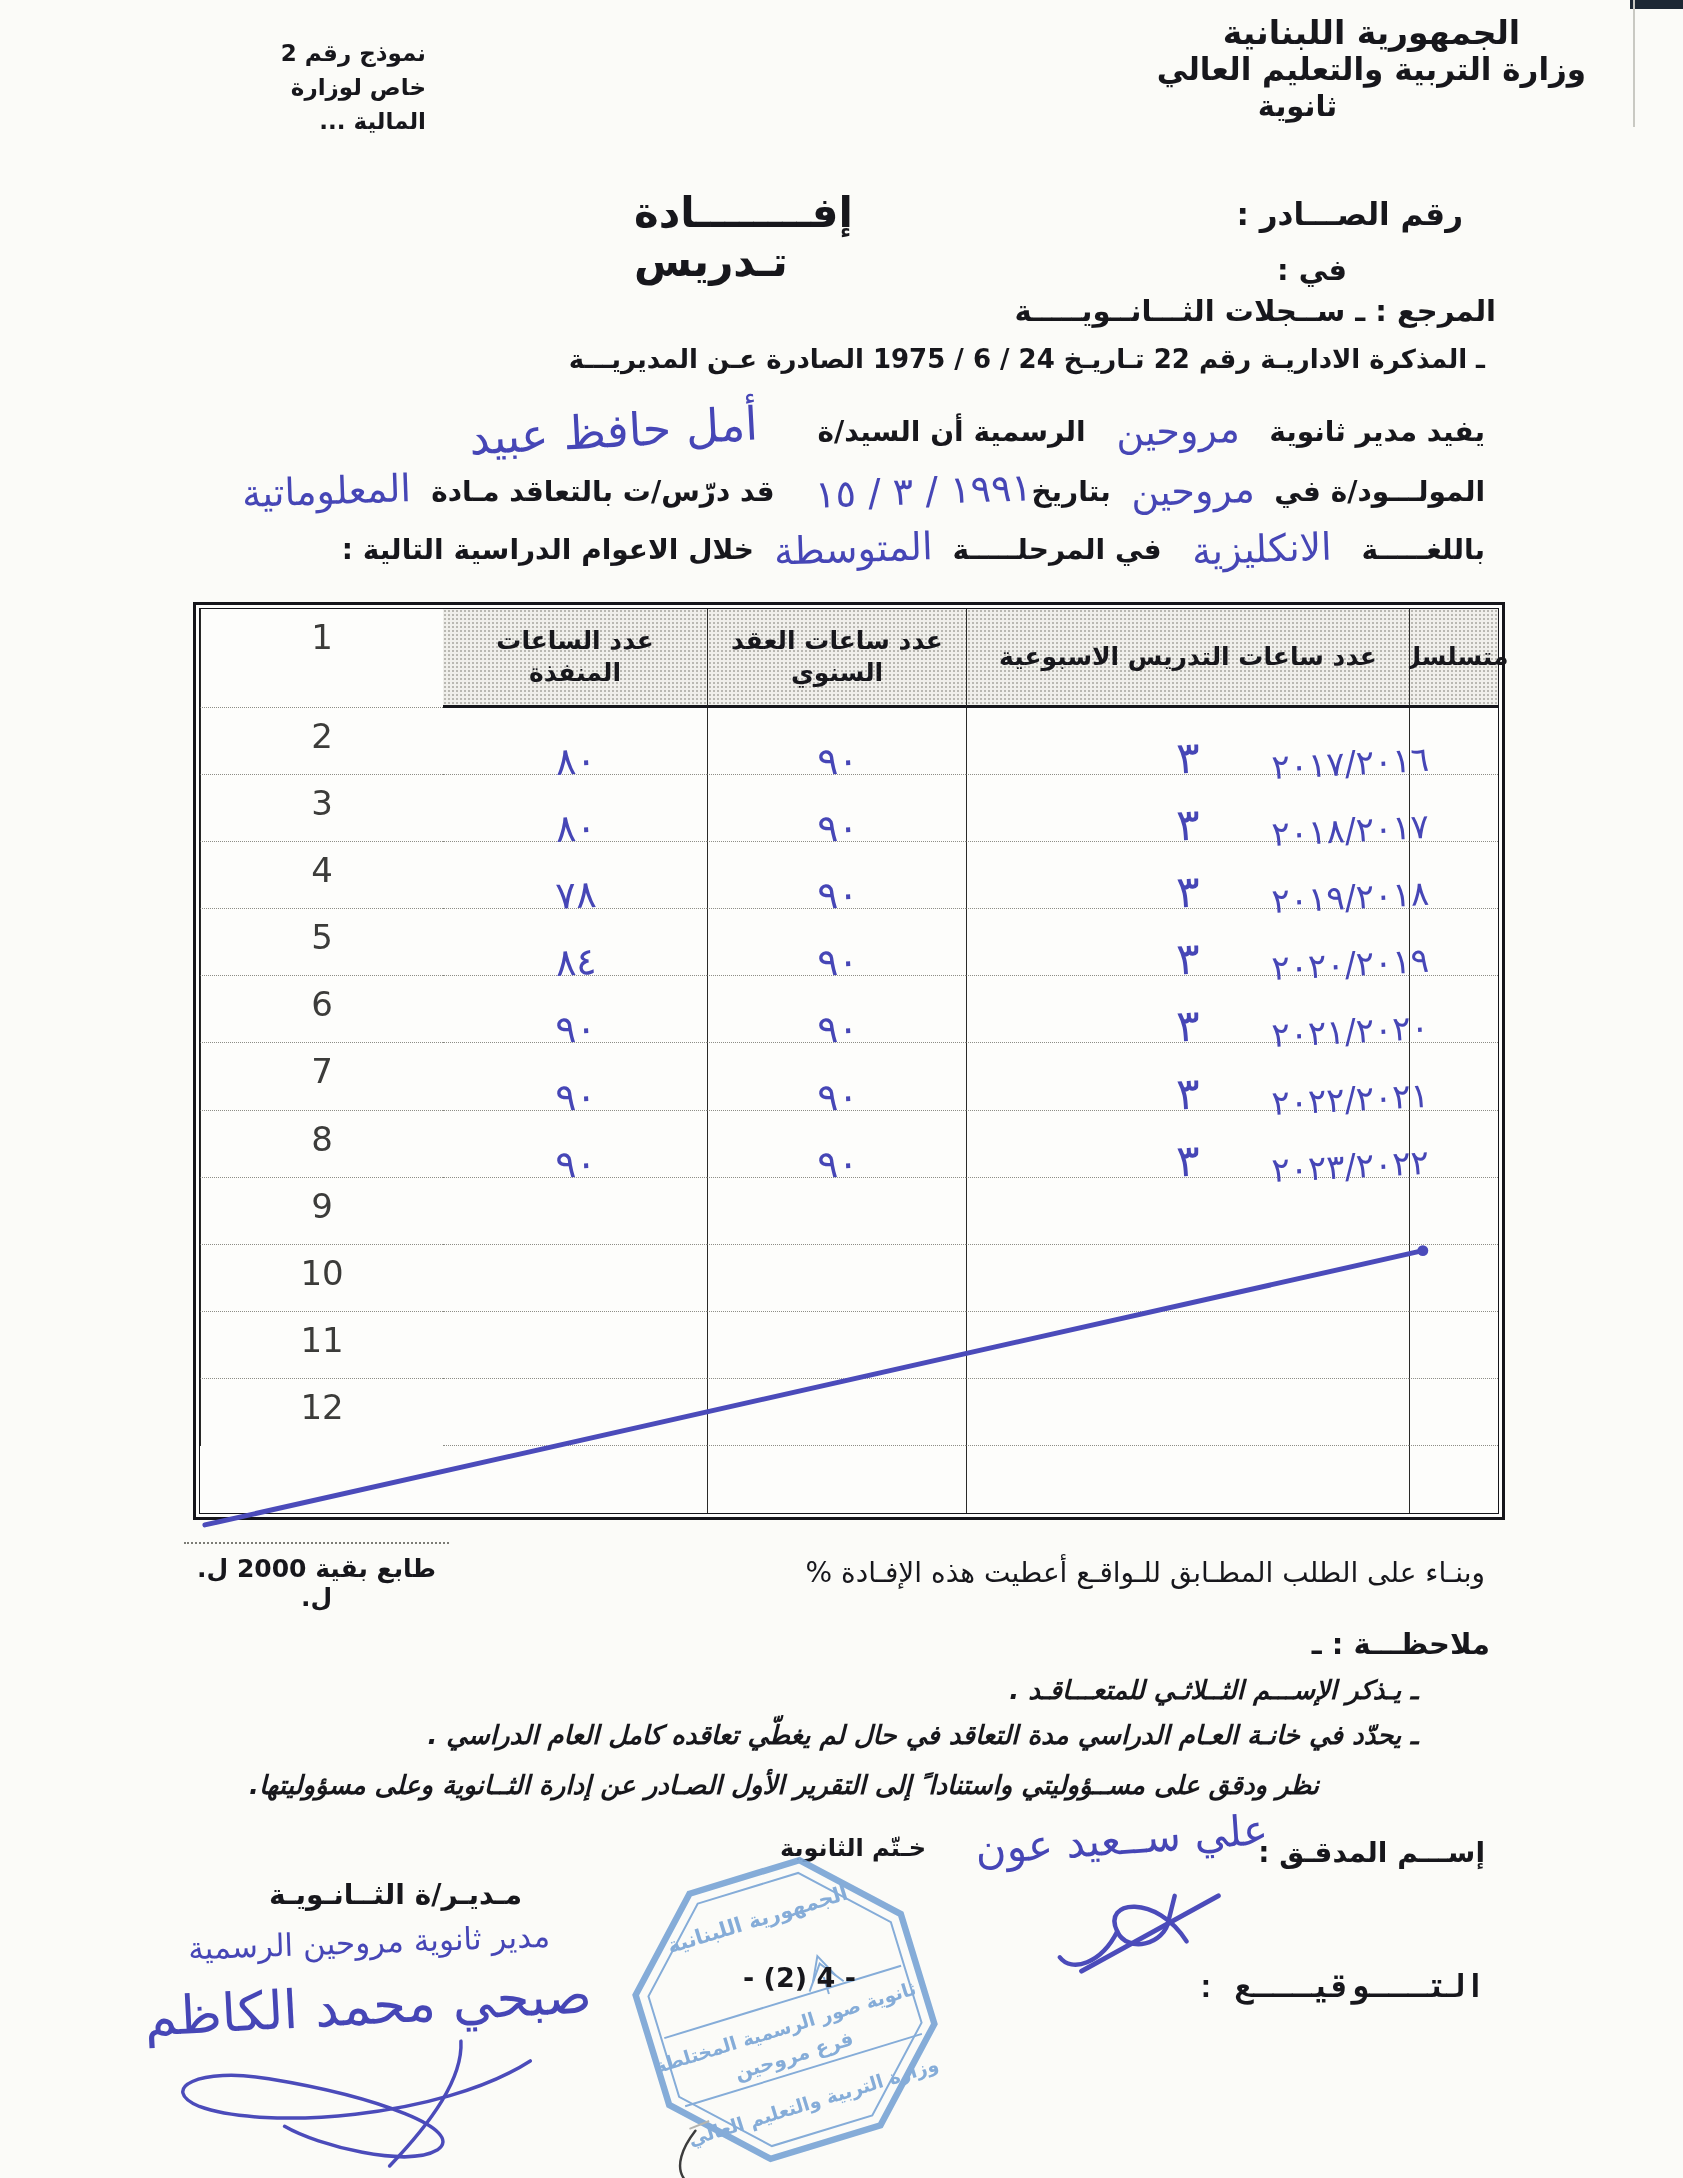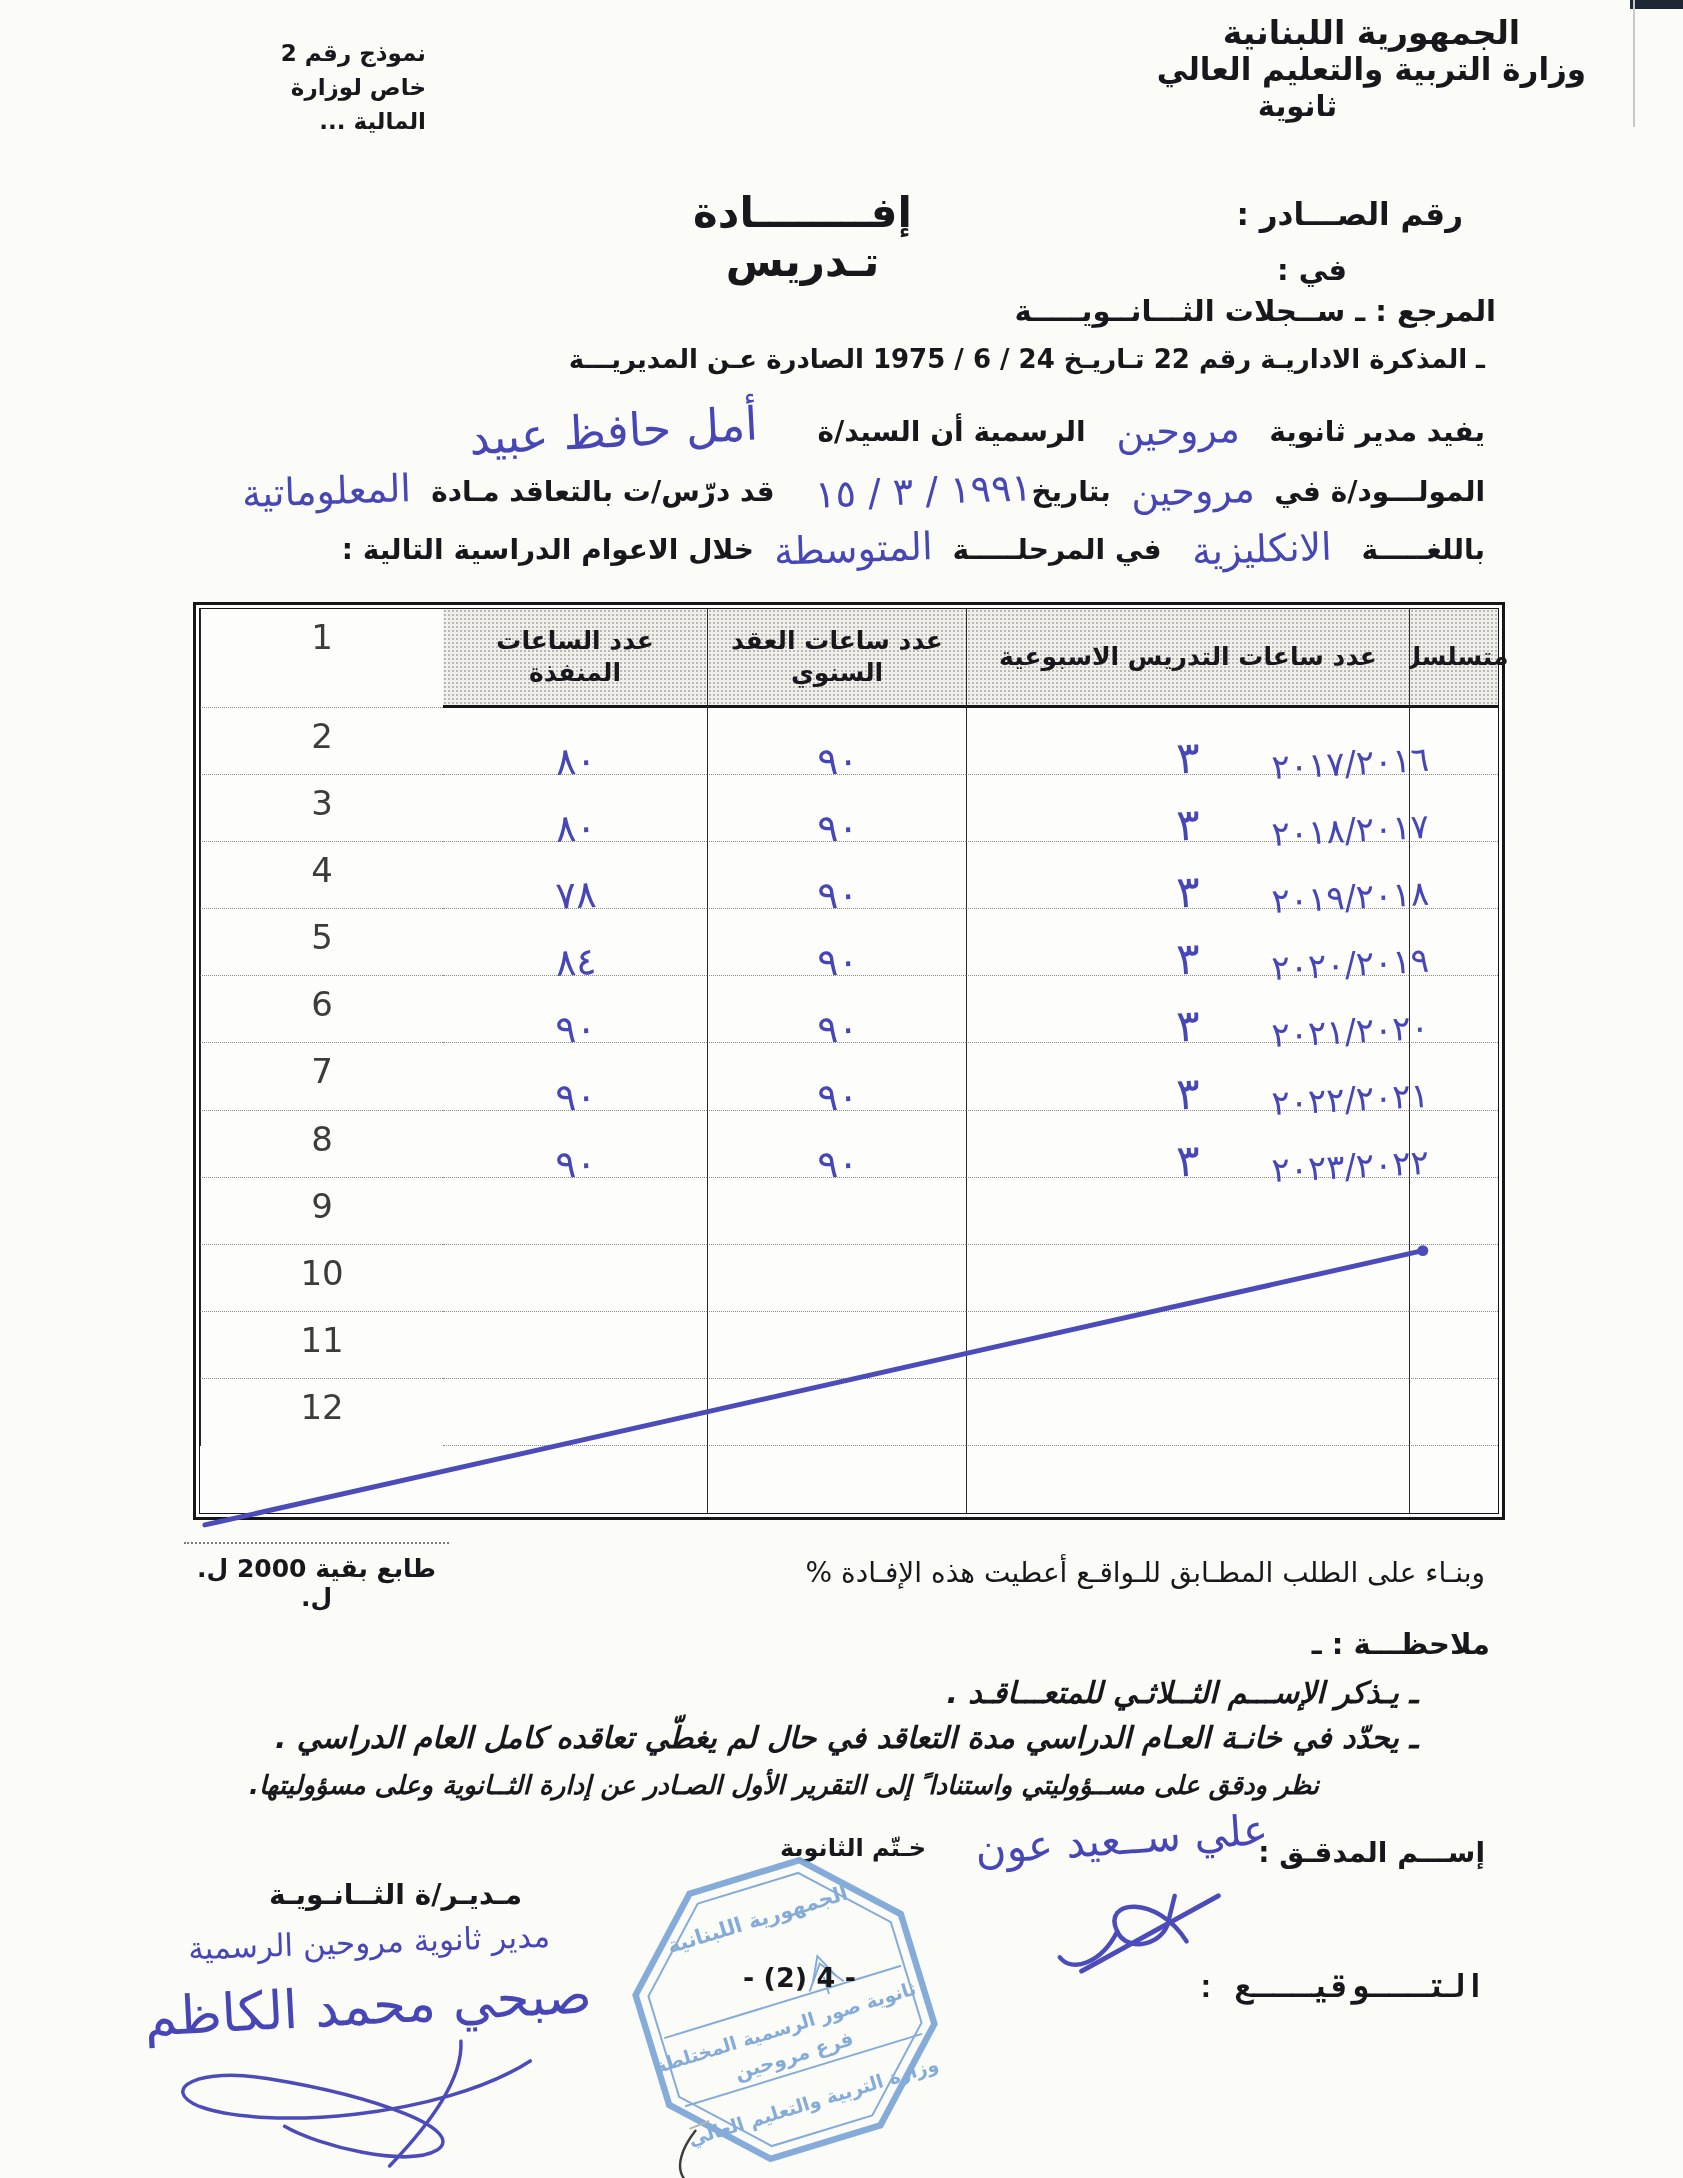--- a/index.html
+++ b/index.html
@@ -17,21 +17,21 @@
   
   .letterhead{top:14px;left:1109px;width:525px;text-align:center;line-height:37px;}
   .lh1{font-size:33px;font-weight:700;}
   .lh2{font-size:31px;font-weight:700;}
   .lh3{font-size:31px;font-weight:700;}
   .lh4{font-size:29px;font-weight:700;transform:translateX(-74px);}
 
   .formno{top:36px;left:223px;width:203px;text-align:right;font-weight:700;font-size:23px;line-height:34px;}
 
   .issue-label{top:196px;right:220px;font-size:31px;font-weight:700;}
-  .doc-title{top:188px;left:634px;width:337px;text-align:center;font-size:42px;font-weight:700;}
+  .doc-title{top:188px;left:634px;width:337px;text-align:left;font-size:42px;font-weight:700;}
   .fi-label{top:253px;right:336px;font-size:29px;font-weight:700;}
   .ref-line{top:294px;right:187px;font-size:29px;font-weight:700;}
   .memo-line{top:344px;right:198px;font-size:26px;font-weight:700;}
 
   
   .bodyline{display:flex;direction:rtl;align-items:center;font-size:28px;font-weight:700;}
   .bodyline .hand{font-size:38px;font-weight:400;transform:rotate(-2deg);white-space:nowrap;} .bodyline .gap20{margin-inline-start:20px;}
   .bodyline .gap30{margin-inline-start:30px;} .bodyline .gap60{margin-inline-start:59px;}
   .name-big{font-size:46px !important;transform:rotate(-3deg) !important;}
 
@@ -57,21 +57,21 @@
   .hand-year{font-size:34px;}
   .hand-weekly{font-size:44px;}
 
   .diag-svg{left:193px;top:602px;pointer-events:none;}
 
   .stmt{top:1556px;right:198px;font-size:28px;font-weight:400;}
   .duty{top:1542px;left:184px;width:265px;text-align:center;font-size:25px;font-weight:700;
     border-top:2px dotted #7c7c76;padding-top:10px;}
 
   .note-label{top:1627px;right:193px;font-size:29px;font-weight:700;}
-  .note{font-style:italic;font-weight:700;font-size:30px;}
+  .note{font-style:italic;font-weight:700;font-size:26px;}
   .note1{top:1675px;right:265px;}
   .note2{top:1720px;right:265px;}
   .verify{top:1770px;right:364px;font-size:26px;font-weight:700;}
 
   .auditor-label{top:1836px;right:198px;font-size:28px;font-weight:700;}
   .auditor-name{top:1815px;left:975px;font-size:42px;transform:rotate(-4deg);}
   .sig-label{top:1967px;right:198px;font-size:32px;font-weight:700;font-family:Liberation Mono, monospace;}
   .stamp-label{top:1834px;left:780px;font-size:24px;font-weight:700;}
   .pagenum{top:1962px;left:743px;font-size:27px;font-weight:700;}
 

